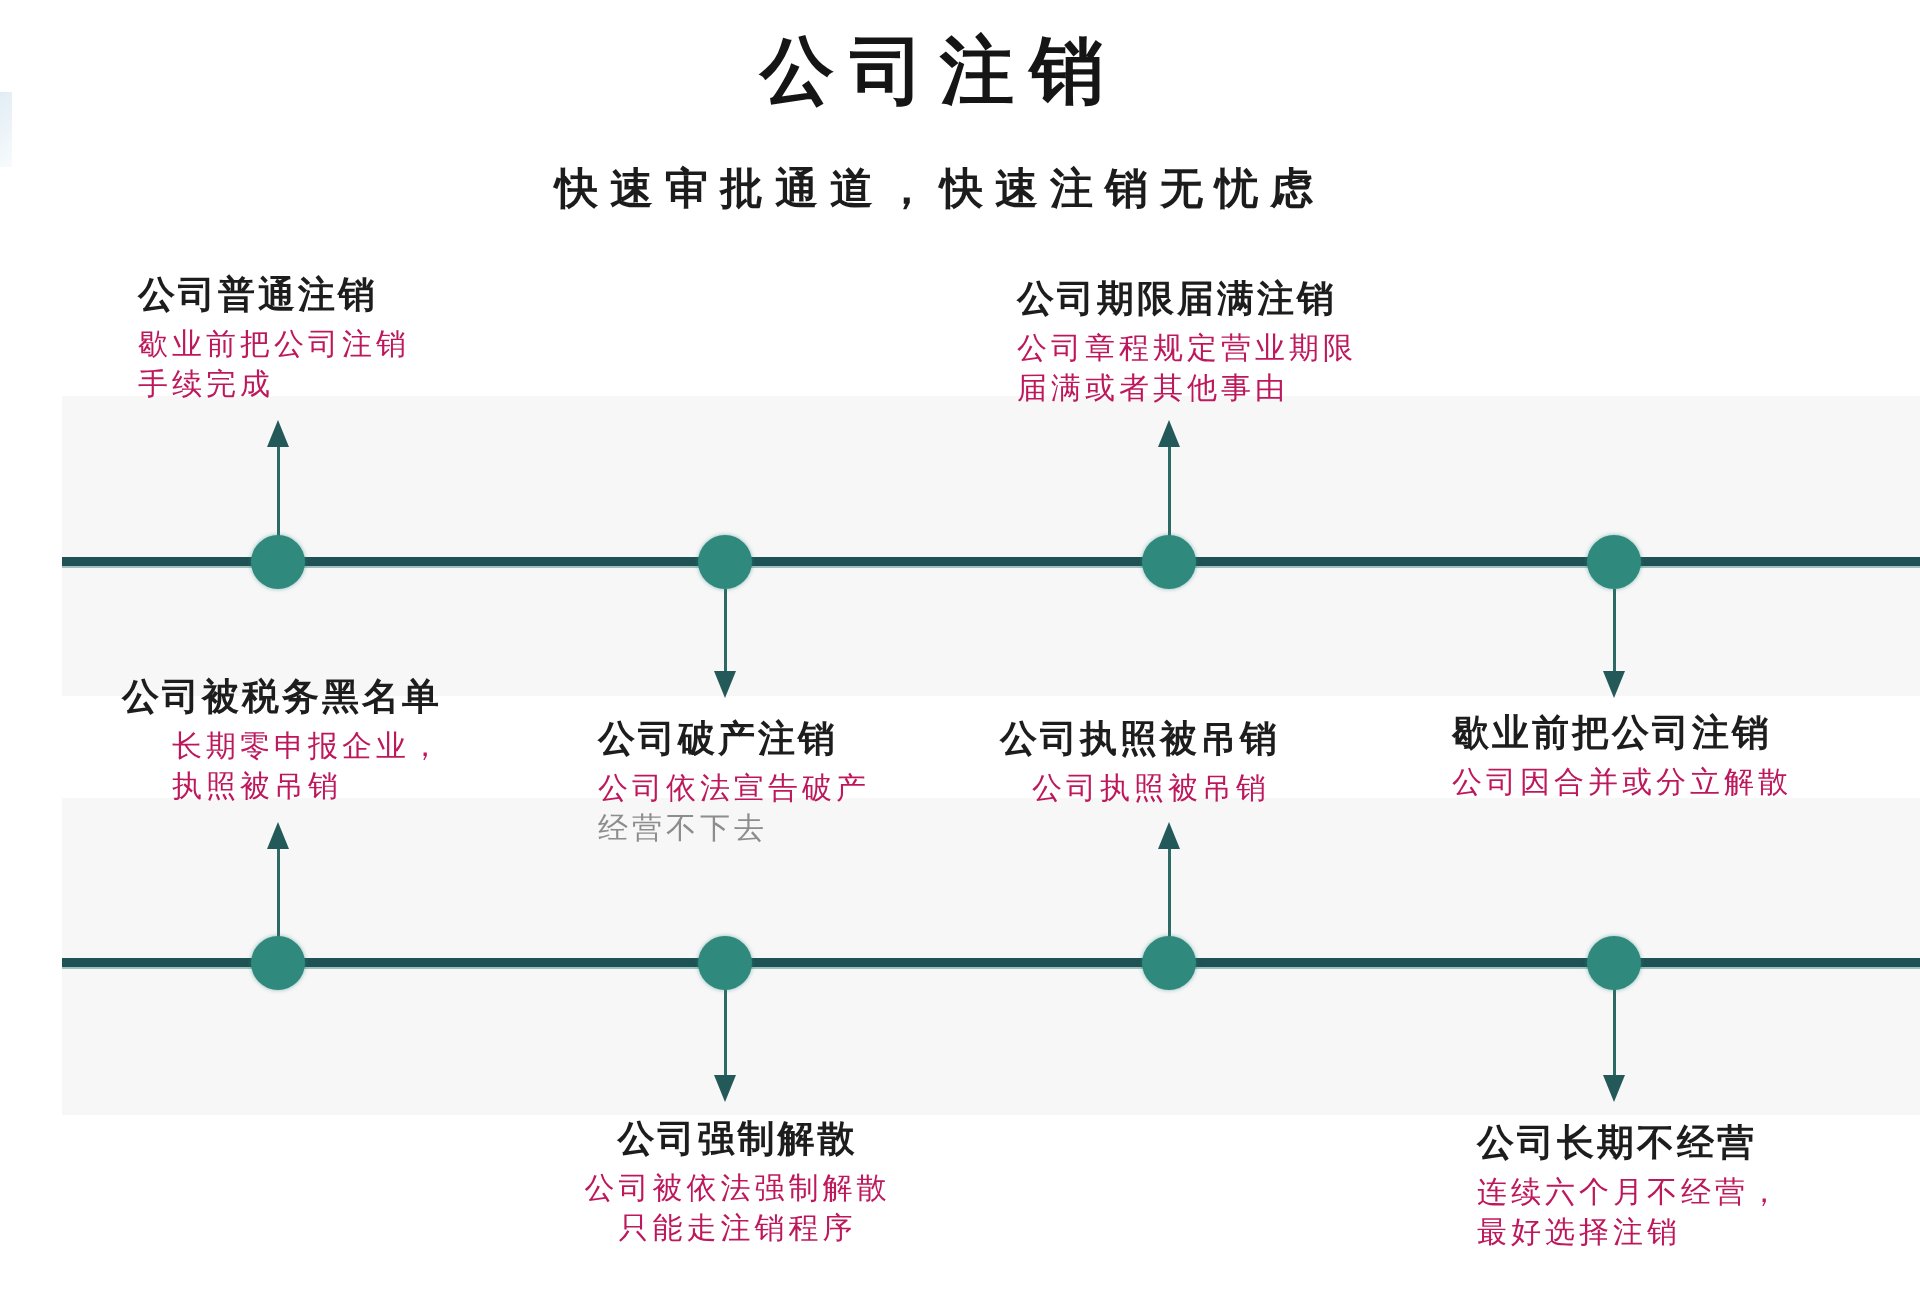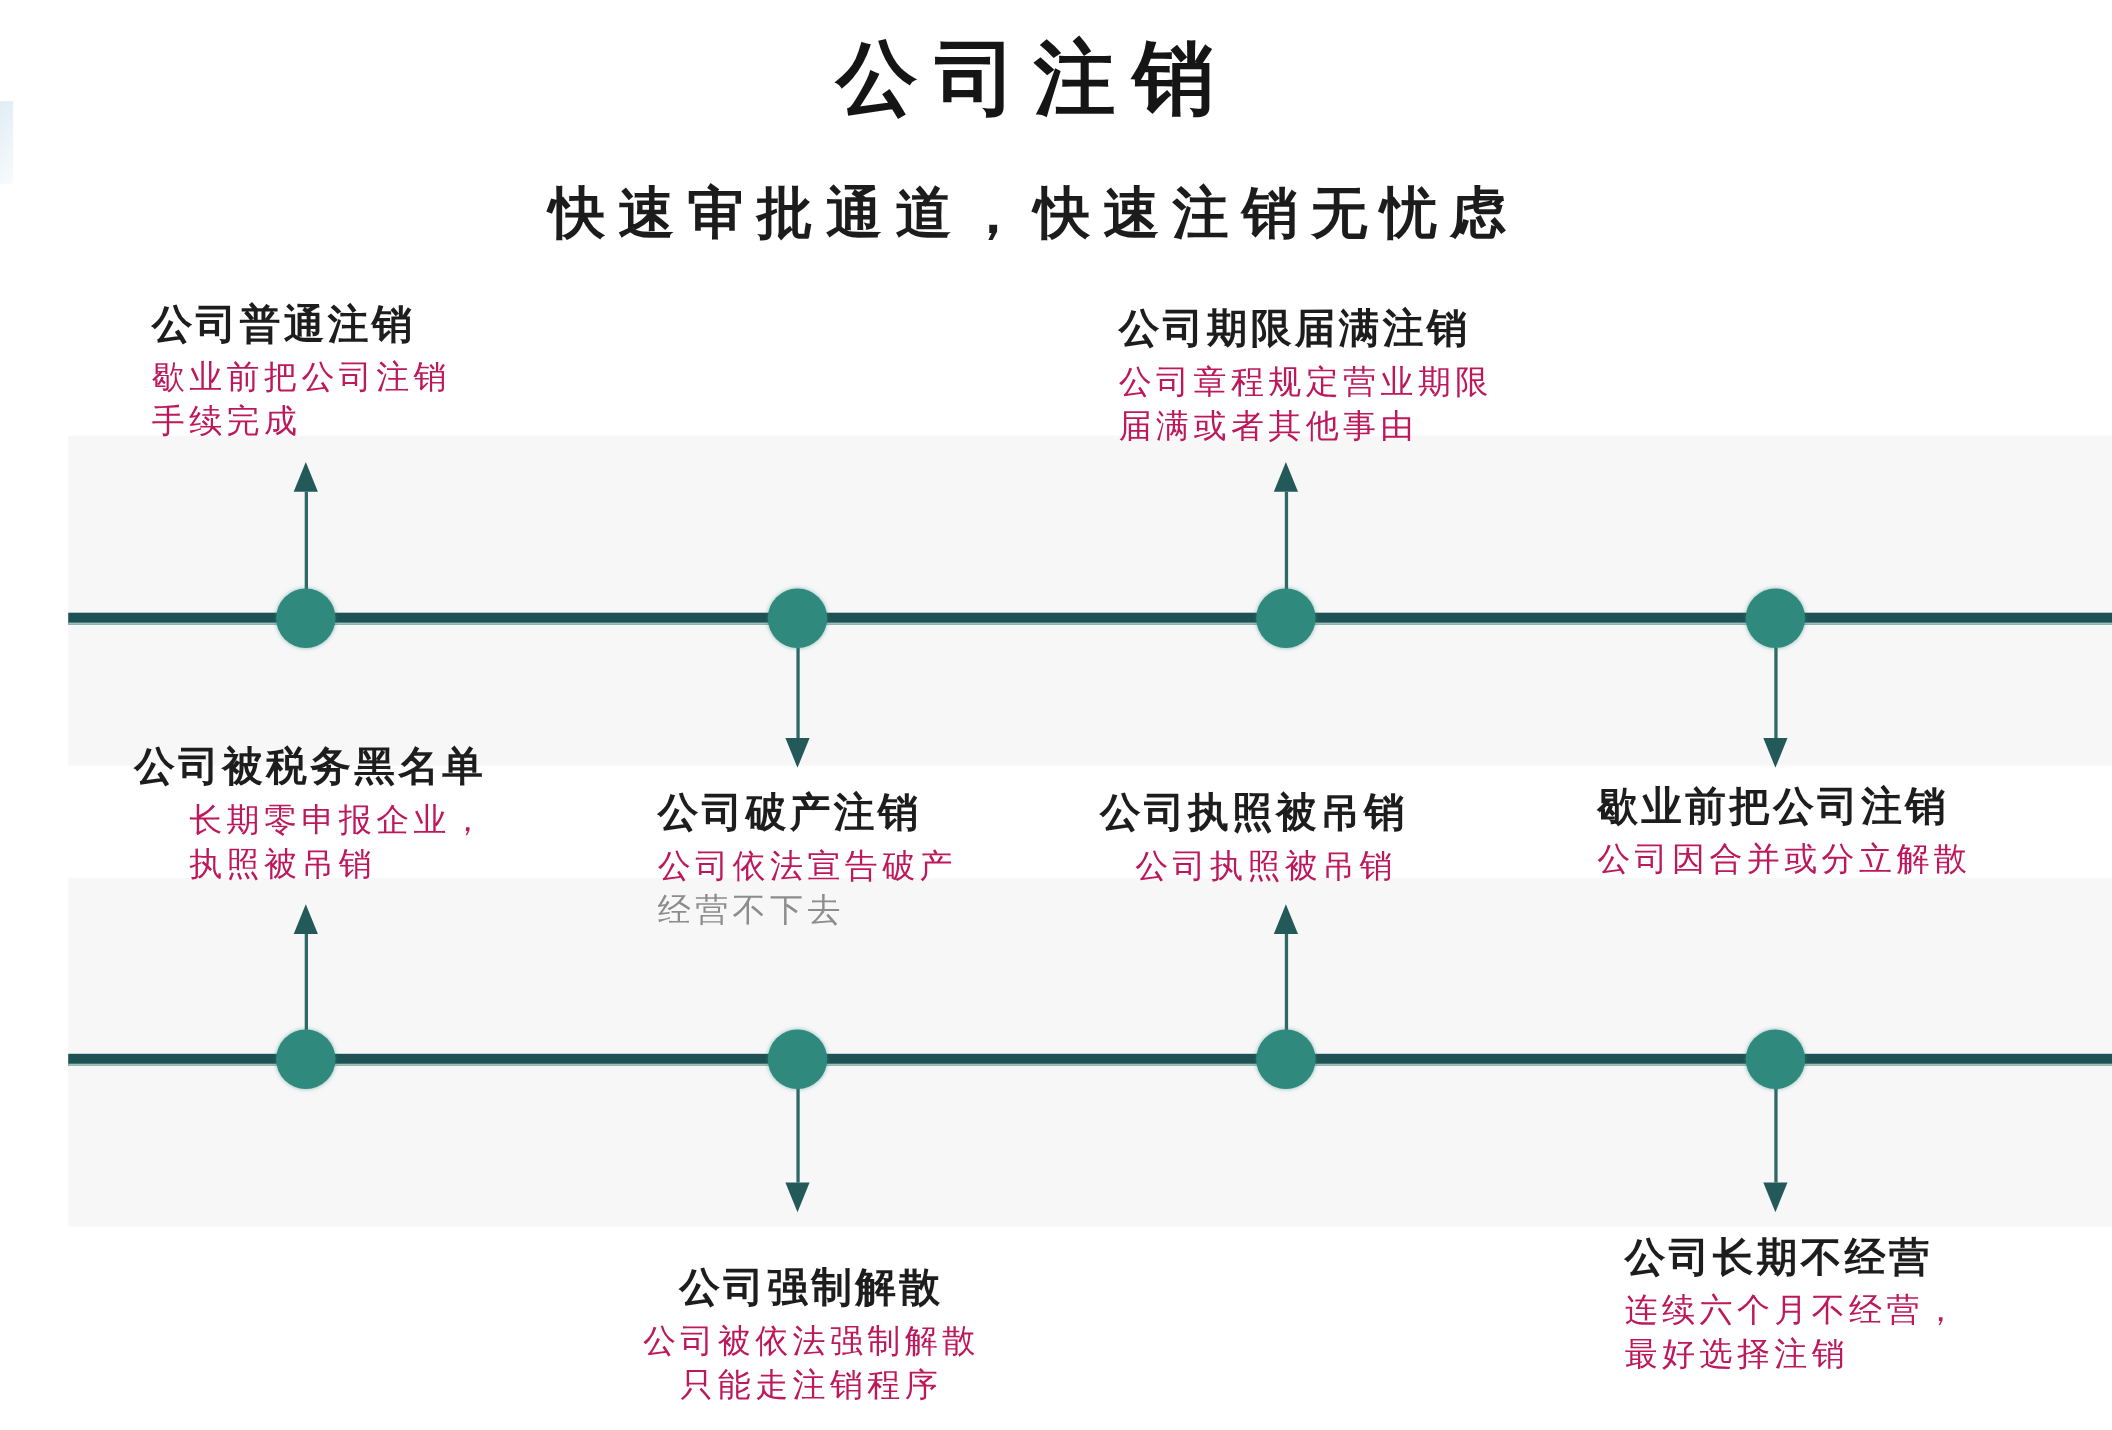--- a/index.html
+++ b/index.html
@@ -3,21 +3,21 @@
 <meta charset="utf-8">
 <style>
   html,body{margin:0;padding:0;background:#ffffff;}
   body{font-family:"Liberation Sans","DejaVu Sans",sans-serif;}
   #canvas{position:relative;width:1920px;height:1300px;background:#ffffff;overflow:hidden;}
 
   
   .header{position:absolute;left:0;top:0;width:1880px;text-align:center;}
   .main-title{position:absolute;left:0;top:22px;width:100%;font-size:74px;font-weight:700;
               color:#151515;letter-spacing:16px;}
-  .sub-title{position:absolute;left:0;top:160px;width:100%;font-size:51px;font-weight:700;
+  .sub-title{position:absolute;left:0;top:160px;width:100%;font-size:43px;font-weight:700;
              color:#1c1c1c;letter-spacing:12px;}
 
   
   .band{position:absolute;left:62px;width:1858px;background:var(--band,#f7f7f8);}
   .band1{top:396px;height:300px;}
   .band2{top:798px;height:317px;}
 
   
   .tline{position:absolute;left:62px;width:1858px;height:9px;
          background:var(--line,#1e5255);border-bottom:2px solid var(--line-edge,#9fc2be);}
@@ -137,21 +137,21 @@
   <div class="node" style="left:1000px;top:716px">
     <div class="node-title">公司执照被吊销</div>
     <div class="node-desc indent-32">公司执照被吊销</div>
   </div>
 
   <div class="node" style="left:1452px;top:710px">
     <div class="node-title">歇业前把公司注销</div>
     <div class="node-desc">公司因合并或分立解散</div>
   </div>
 
-  <div class="node center" style="left:580px;top:1148px;width:315px">
+  <div class="node center" style="left:580px;top:1116px;width:315px">
     <div class="node-title">公司强制解散</div>
     <div class="node-desc">公司被依法强制解散</div>
     <div class="node-desc">只能走注销程序</div>
   </div>
 
   <div class="node" style="left:1477px;top:1120px">
     <div class="node-title">公司长期不经营</div>
     <div class="node-desc">连续六个月不经营，</div>
     <div class="node-desc">最好选择注销</div>
   </div>

